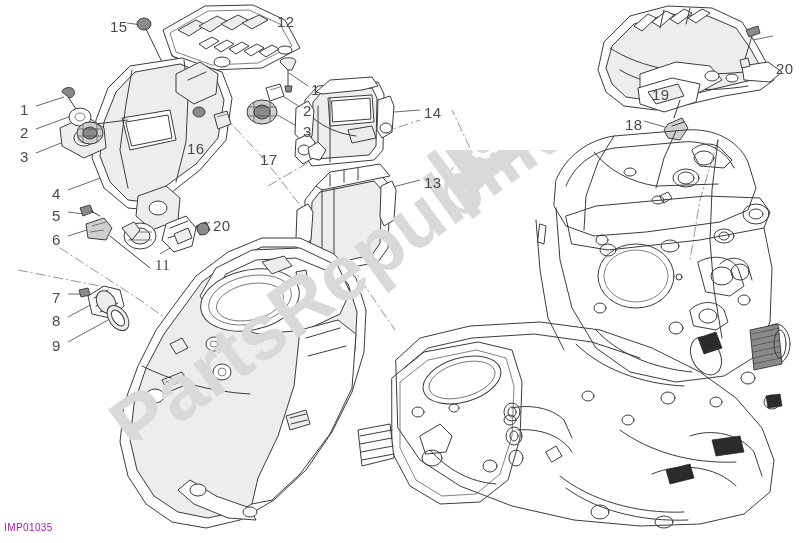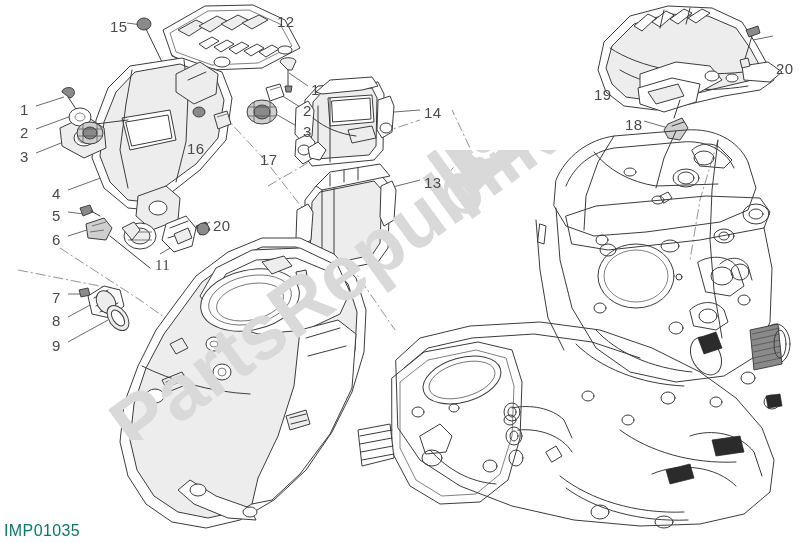--- a/index.html
+++ b/index.html
@@ -6,22 +6,22 @@
   body{width:799px;height:543px;overflow:hidden;
        font-family:"Liberation Sans","DejaVu Sans",sans-serif;}
   #stage{position:relative;width:799px;height:543px;background:#ffffff;}
 
   
   .callout{position:absolute;font-size:15px;color:#4a4a4a;
            font-family:"Liberation Sans","DejaVu Sans",sans-serif;
            letter-spacing:.3px;line-height:1;white-space:nowrap;}
 
   
-  #diagram-code{position:absolute;left:4px;top:522px;font-size:16px;
-                color:#0f766e;letter-spacing:.4px;}
+  #diagram-code{position:absolute;left:4px;top:522px;font-size:10px;
+                color:#a21caf;letter-spacing:.4px;}
 
   
   #watermark{position:absolute;left:55px;top:150px;width:520px;height:290px;
              pointer-events:none;}
   #watermark svg{width:100%;height:100%;}
 
   
   .art{position:absolute;left:0;top:0;width:799px;height:543px;}
   .art svg{display:block;}
 </style>
@@ -463,21 +463,21 @@
     <span class="callout" style="left:52px;top:338px;">9</span>
     <span class="callout" style="left:213px;top:218px;">20</span>
     <span class="callout" style="left:155px;top:258px;font-family:Liberation Serif, serif;">11</span>
     <span class="callout" style="left:233px;top:14px;margin-left:44px;">12</span>
     <span class="callout" style="left:424px;top:175px;">13</span>
     <span class="callout" style="left:424px;top:105px;">14</span>
     <span class="callout" style="left:110px;top:19px;">15</span>
     <span class="callout" style="left:187px;top:141px;">16</span>
     <span class="callout" style="left:212px;top:152px;margin-left:48px;">17</span>
     <span class="callout" style="left:625px;top:117px;">18</span>
-    <span class="callout" style="left:594px;top:87px;text-align:center;">19</span>
+    <span class="callout" style="left:652px;top:87px;text-align:center;">19</span>
     <span class="callout" style="left:776px;top:32px;margin-top:29px;">20</span>
     <span class="callout" style="left:311px;top:82px;">1</span>
     <span class="callout" style="left:303px;top:103px;">2</span>
     <span class="callout" style="left:303px;top:124px;">3</span>
   </div>
 
   <div id="diagram-code">IMP01035</div>
 
 </div>
 

